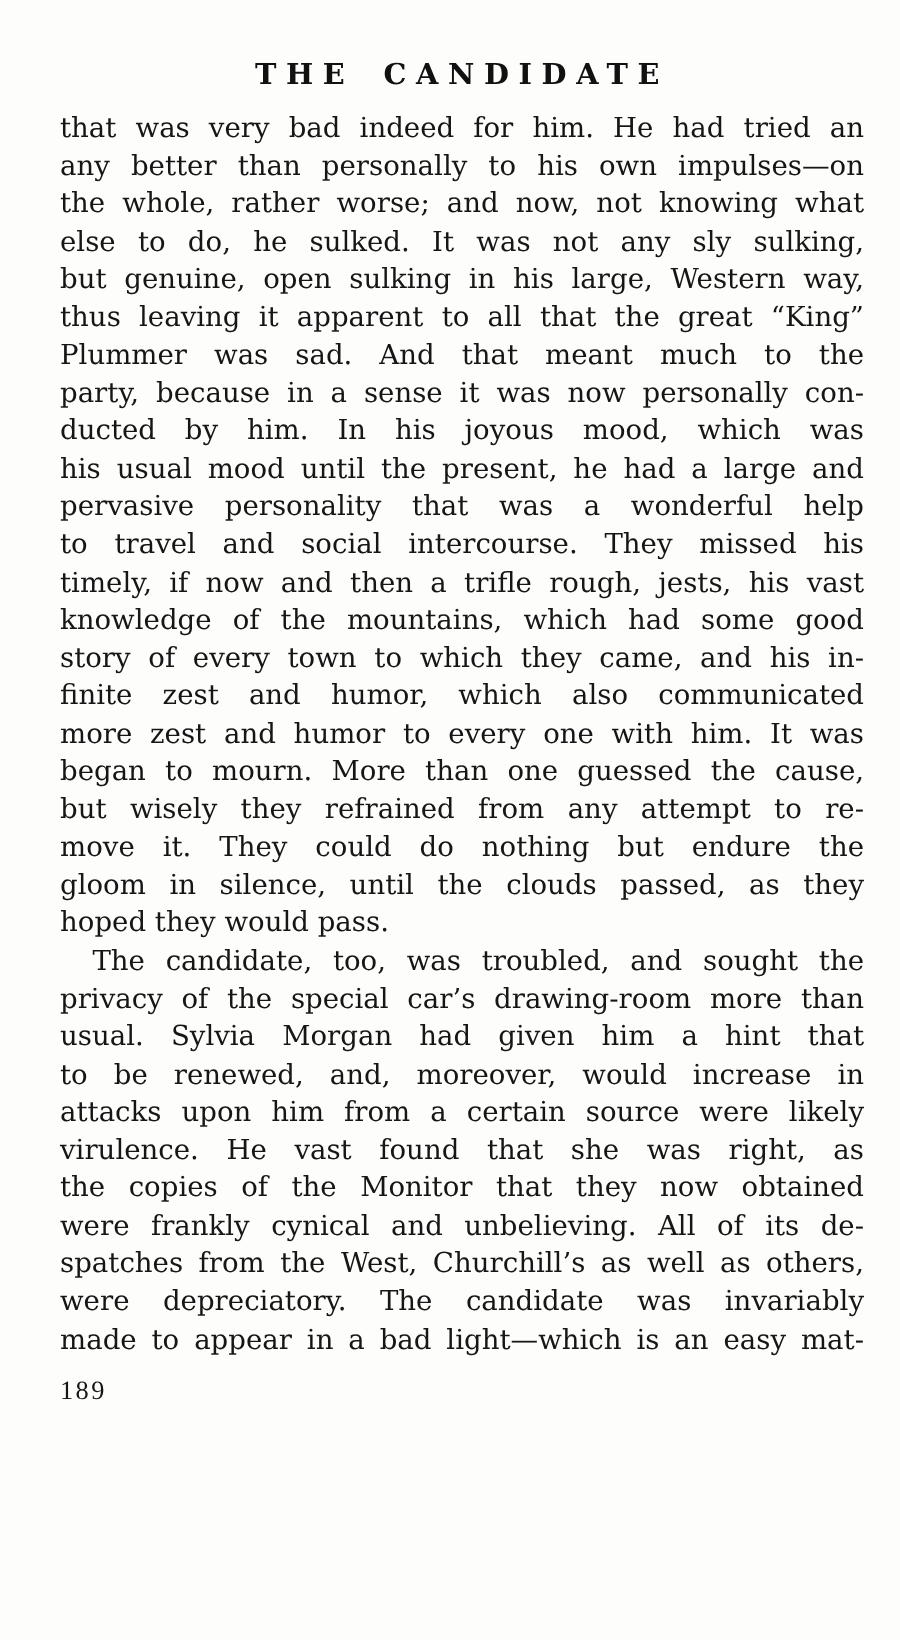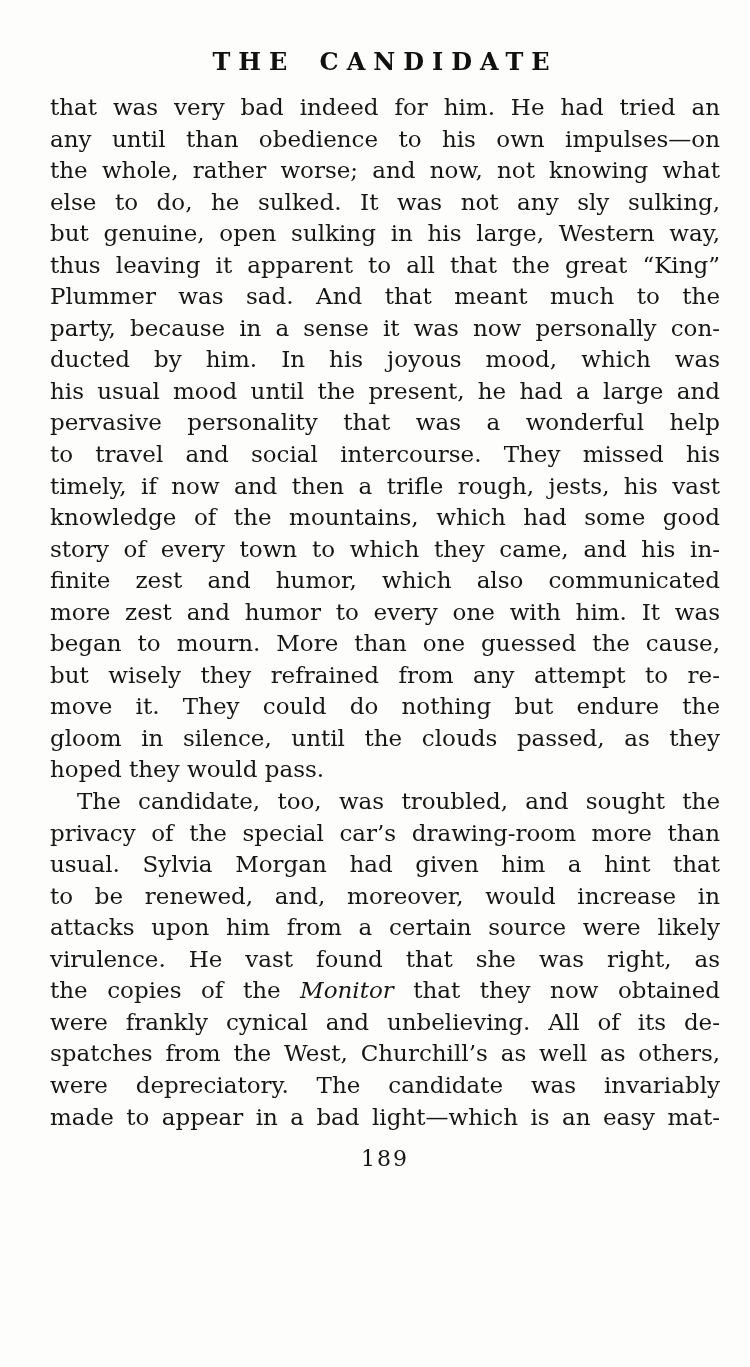--- a/index.html
+++ b/index.html
@@ -31,40 +31,41 @@
     font-size: 23px;
     line-height: 31.55px;
   }
   .para { margin: 0; padding: 0; }
   .line {
     text-align: justify;
     text-align-last: justify;
   }
   .line.par-end { text-align-last: left; }
   .line.indent { text-indent: 27px; }
-  .italic { font-style: italic; }
+  .italic { }
   .folio {
     width: 670px;
     margin-left: 50px;
     margin-top: 13px;
-    text-align: center;
+    text-align: left;
     font-size: 22px;
     letter-spacing: 2px;
+    font-family: Liberation Serif, serif;
   }
 </style>
 </head>
 <body>
 
 <div class="page">
   <h1 class="title">THE CANDIDATE</h1>
 
   <div class="text-block">
     <div class="para">
       <div class="line">that was very bad indeed for him.  He had tried an</div>
-      <div class="line">any until than obedience to his own impulses—on</div>
+      <div class="line">any better than personally to his own impulses—on</div>
       <div class="line">the whole, rather worse; and now, not knowing what</div>
       <div class="line">else to do, he sulked.  It was not any sly sulking,</div>
       <div class="line">but genuine, open sulking in his large, Western way,</div>
       <div class="line">thus leaving it apparent to all that the great “King”</div>
       <div class="line">Plummer was sad.  And that meant much to the</div>
       <div class="line">party, because in a sense it was now personally con-</div>
       <div class="line">ducted by him.  In his joyous mood, which was</div>
       <div class="line">his usual mood until the present, he had a large and</div>
       <div class="line">pervasive personality that was a wonderful help</div>
       <div class="line">to travel and social intercourse.  They missed his</div>

